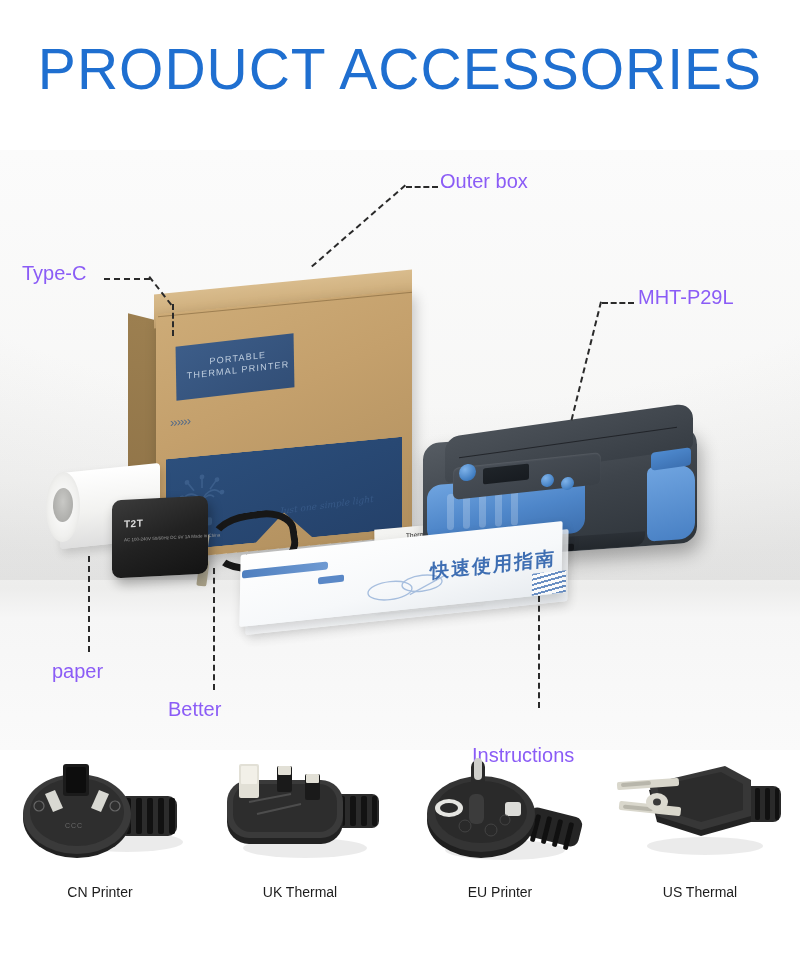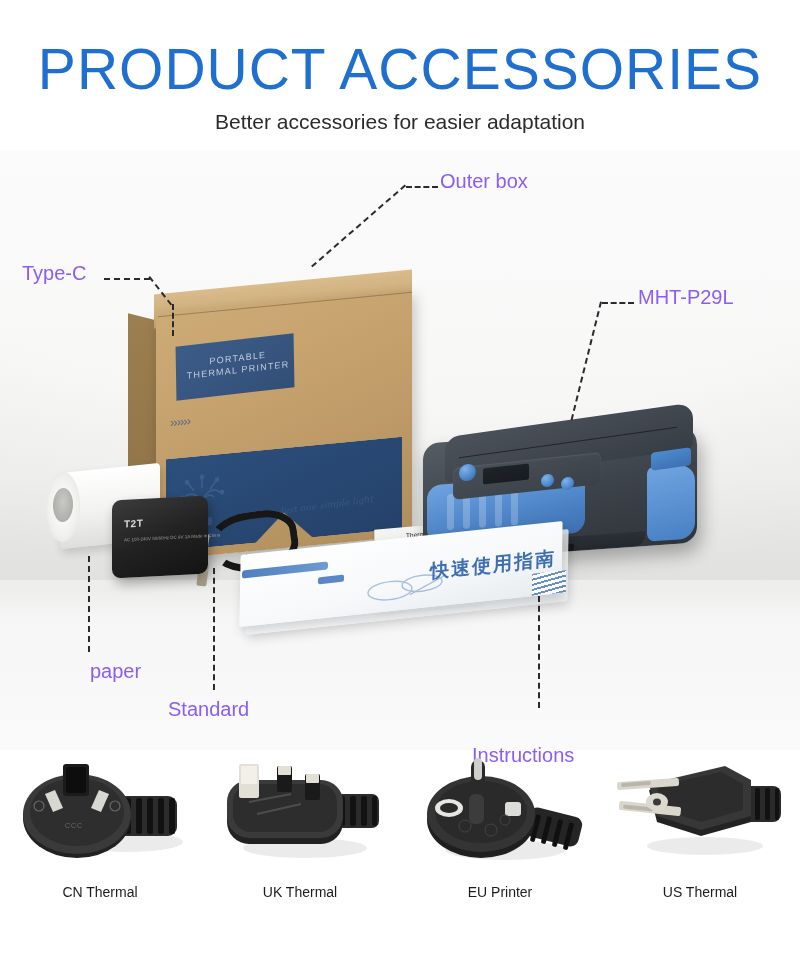--- a/index.html
+++ b/index.html
@@ -437,21 +437,20 @@
     color: #1c1c1c;
     margin-top: 4px;
   }
 </style>
 </head>
 <body>
 
 <div id="page">
 
   <div class="title">PRODUCT ACCESSORIES</div>
-  <div class="subtitle">Better accessories for easier adaptation</div>
 
   <div class="scene">
     <div class="scene-bg"></div>
     <div class="wall-shadow"></div>
 
     <div class="box-wrap">
       <div class="box-side"></div>
       <div class="box-top"></div>
       <div class="box-front"></div>
       <div class="box-flap-line"></div>
@@ -566,24 +565,24 @@
     <div class="dash-v" style="left:172px; top:154px; height:32px;"></div>
 
     <div class="callout" style="left:440px; top:20px;">Outer box</div>
     <div class="dash-h" style="left:406px; top:36px; width:32px;"></div>
     <div class="dash-diag" style="left:406px; top:36px; width:124px; transform: rotate(139deg);"></div>
 
     <div class="callout" style="left:638px; top:136px;">MHT-P29L</div>
     <div class="dash-h" style="left:602px; top:152px; width:32px;"></div>
     <div class="dash-diag" style="left:602px; top:152px; width:122px; transform: rotate(104deg);"></div>
 
-    <div class="callout" style="left:52px; top:510px;margin-left:38px;">paper</div>
+    <div class="callout" style="left:52px; top:510px;">paper</div>
     <div class="dash-v" style="left:88px; top:406px; height:96px;"></div>
 
-    <div class="callout" style="left:168px; top:548px;">Standard</div>
+    <div class="callout" style="left:168px; top:548px;">Better</div>
     <div class="dash-v" style="left:213px; top:418px; height:122px;"></div>
 
     <div class="callout" style="left:472px; top:594px;">Instructions</div>
     <div class="dash-v" style="left:538px; top:446px; height:112px;"></div>
   </div>
 
   <div class="plugs">
 
     <div class="plug-cell">
       <div class="plug-art">
@@ -604,21 +603,21 @@
           <rect x="61" y="17" width="20" height="26" rx="2" fill="#0d0d0d"></rect>
           <g fill="#d8d8d2">
             <polygon points="40,44 50,40 58,58 48,62"></polygon>
             <polygon points="104,44 94,40 86,58 96,62"></polygon>
           </g>
           <text x="60" y="78" font-family="Liberation Sans, sans-serif" font-size="7" fill="#6a6a6a" letter-spacing="1">CCC</text>
           <circle cx="34" cy="56" r="5" fill="none" stroke="#676767" stroke-width="1.2"></circle>
           <circle cx="110" cy="56" r="5" fill="none" stroke="#676767" stroke-width="1.2"></circle>
         </svg>
       </div>
-      <div class="plug-label">CN Thermal</div>
+      <div class="plug-label">CN Printer</div>
     </div>
 
     <div class="plug-cell">
       <div class="plug-art">
         <svg width="190" height="130" viewBox="0 0 190 130">
           <ellipse cx="100" cy="98" rx="62" ry="10" fill="#000" opacity="0.08"></ellipse>
           <rect x="128" y="44" width="46" height="34" rx="7" fill="#2b2b2b"></rect>
           <g fill="#121212">
             <rect x="134" y="46" width="6" height="30" rx="2"></rect>
             <rect x="145" y="46" width="6" height="30" rx="2"></rect>

